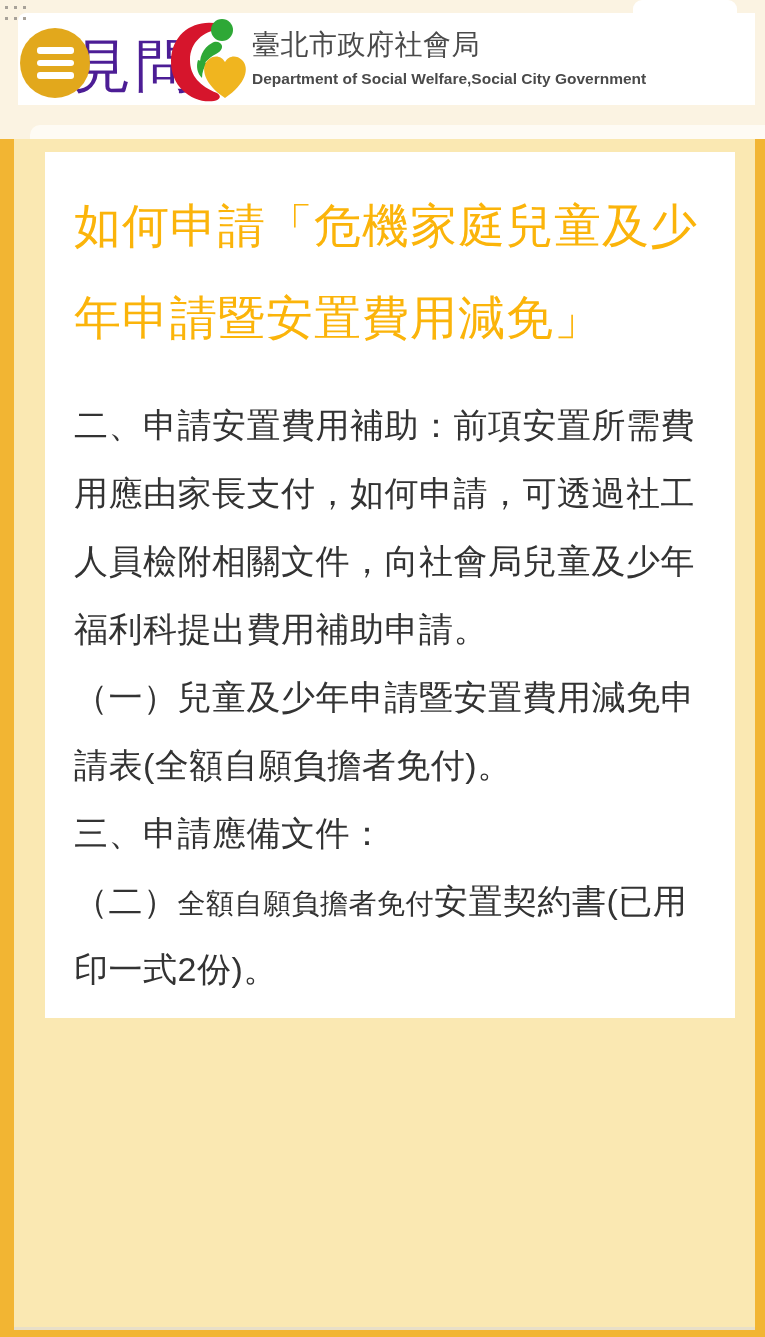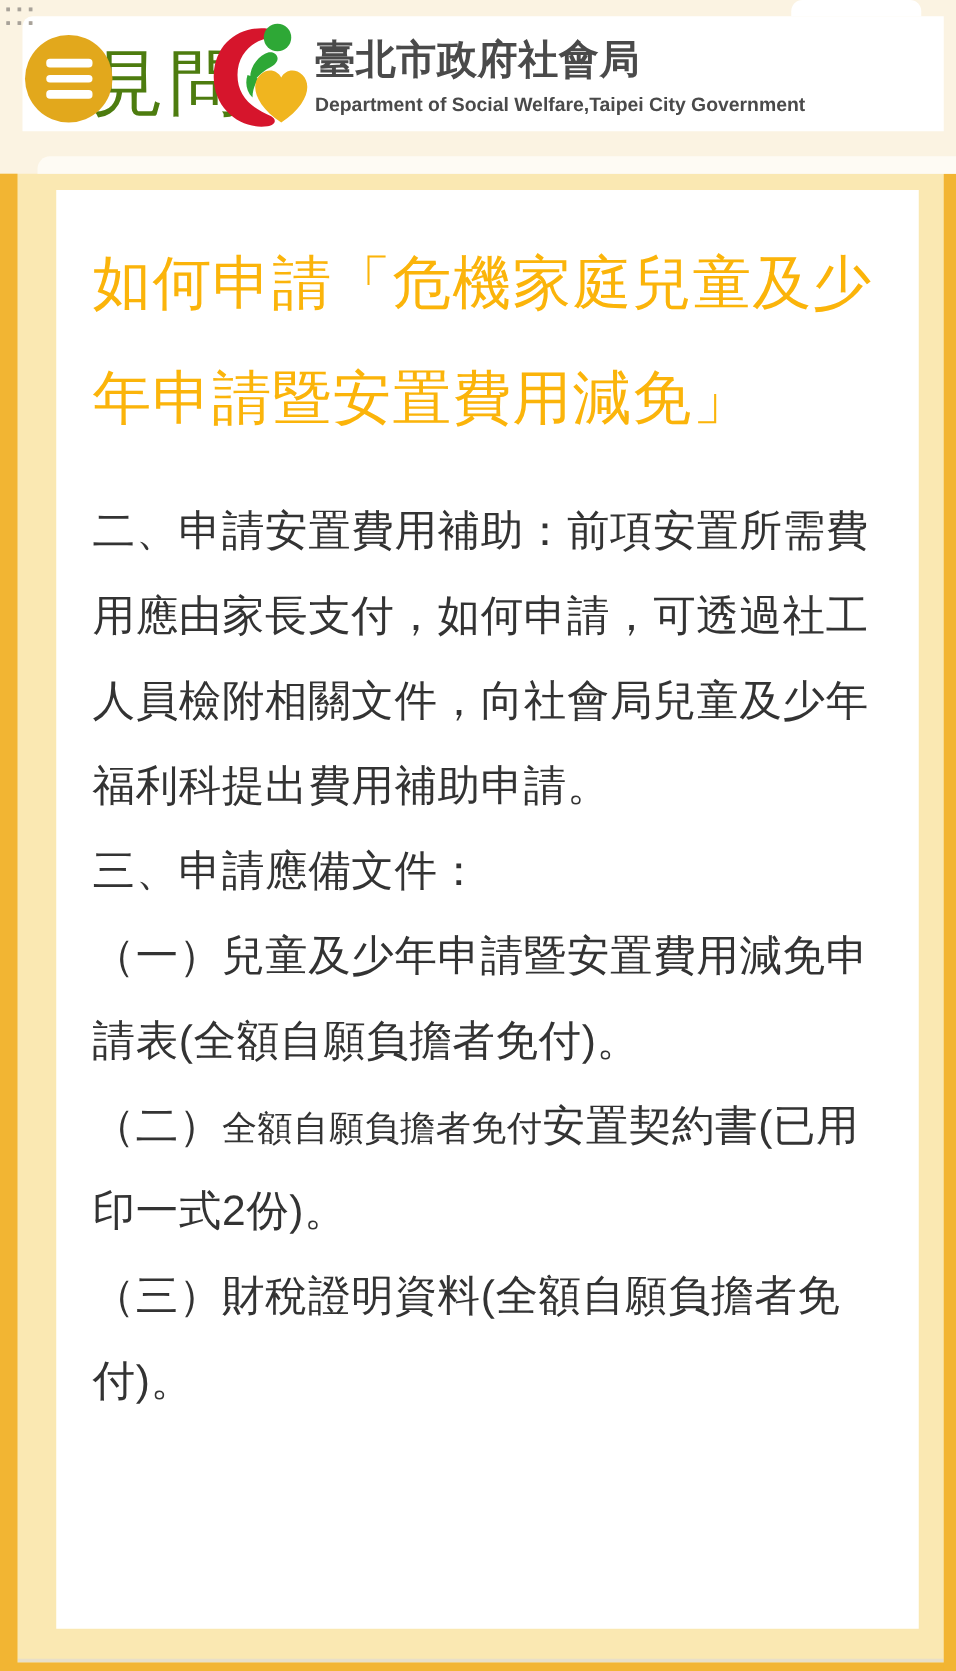--- a/index.html
+++ b/index.html
@@ -35,42 +35,42 @@
   
   .header {
     position: absolute; top: 13px; left: 18px; right: 10px; height: 92px;
     background: #ffffff;
     border-radius: 8px 0 0 0;
     z-index: 2;
   }
   .ghost-text {
     position: absolute; left: 55px; top: 15px;
     font-size: 58px; font-weight: 400;
-    color: #4d7c0f; letter-spacing: 4px;
+    color: #4c1d95; letter-spacing: 4px;
     user-select: none; white-space: nowrap;
   }
   .menu-btn {
     position: absolute; left: 20px; top: 28px;
     width: 70px; height: 70px; border-radius: 50%;
     background: #E2A81C; border: none;
     display: flex; flex-direction: column;
     align-items: center; justify-content: center; gap: 6px;
     cursor: pointer; z-index: 4;
   }
   .menu-btn .bar { width: 37px; height: 6.5px; border-radius: 3px; background: #ffffff; }
 
   .logo-wrap {
     position: absolute; left: 168px; top: 16px;
     width: 86px; height: 88px; z-index: 3;
   }
   .brand {
     position: absolute; left: 252px; top: 26px; z-index: 3; white-space: nowrap;
   }
   .brand .org-title {
-    font-size: 32px; font-weight: 700; color: #4A4A4A; letter-spacing: 0.5px;
+    font-size: 28px; font-weight: 400; color: #4A4A4A; letter-spacing: 0.5px;
   }
   .brand .org-subtitle {
     margin-top: 6px; font-size: 15.5px; font-weight: 700; color: #4A4A4A; letter-spacing: 0px;
   }
 
   
   .band {
     position: absolute; top: 125px; left: 30px; right: 0; height: 14px;
     background: #FEFBF4; border-radius: 10px 0 0 0; z-index: 1;
   }
@@ -81,21 +81,21 @@
     background: #FAE8B2;
     border-left: 14px solid #F2B533;
     border-right: 10px solid #F2B533;
     border-bottom: 7px solid #F2B533;
     box-shadow: inset 0 -3px 0 #E8DFC8;
   }
 
   
   .card {
     position: absolute; top: 13px; left: 31px;
-    width: 690px; height: 1151px;
+    width: 690px; height: 866px;
     background: #ffffff;
     padding: 20px 25px 40px 29px;
     overflow: hidden;
   }
   .page-title {
     color: #FBB40A;
     font-size: 47px;
     font-weight: 500;
     line-height: 1.95;
     margin: 8px 0 28px 0;
@@ -135,29 +135,29 @@
 
     <path d="M 44 27 C 35 32, 30 42, 33 52 C 36 48, 40 42, 48 38 C 54 35, 56 30, 52 27 C 49 25, 46 26, 44 27 Z" fill="#2EA836"></path>
     <path d="M 30 44 C 28 50, 29 57, 34 62 C 34 56, 36 51, 39 47 Z" fill="#2EA836"></path>
 
     <path d="M 57 82 C 36 68, 32 52, 40 44 C 46 38, 54 40, 57 46 C 60 40, 68 38, 74 44 C 82 52, 78 68, 57 82 Z" fill="#F0B51F"></path>
   </svg>
 </div>
 
 <div class="brand">
   <div class="org-title">臺北市政府社會局</div>
-  <div class="org-subtitle">Department of Social Welfare,Taipei City Government</div>
+  <div class="org-subtitle">Department of Social Welfare,Social City Government</div>
 </div>
 
 <div class="band"></div>
 
 <div class="yellow-section">
   <div class="card">
     <h1 class="page-title">如何申請「危機家庭兒童及少年申請暨安置費用減免」</h1>
     <div class="body-text">
         <p class="para"><span>二、申請安置費用補助：前項安置所需費用應由家長支付，如何申請，可透過社工人員檢附相關文件，向社會局兒童及少年福利科提出費用補助申請。</span></p>
+        <p class="para"><span>（一）兒童及少年申請暨安置費用減免申請表(全額自願負擔者免付)。</span></p>
         <p class="para"><span>三、申請應備文件：</span></p>
-        <p class="para"><span>（一）兒童及少年申請暨安置費用減免申請表(全額自願負擔者免付)。</span></p>
         <p class="para"><span>（二）</span><span class="seg-small">全額自願負擔者免付</span><span>安置契約書(已用印一式2份)。</span></p>
         <p class="para"><span>（三）財稅證明資料(全額自願負擔者免付)。</span></p>
       </div>
   </div>
 </div>
 
 </body></html>

